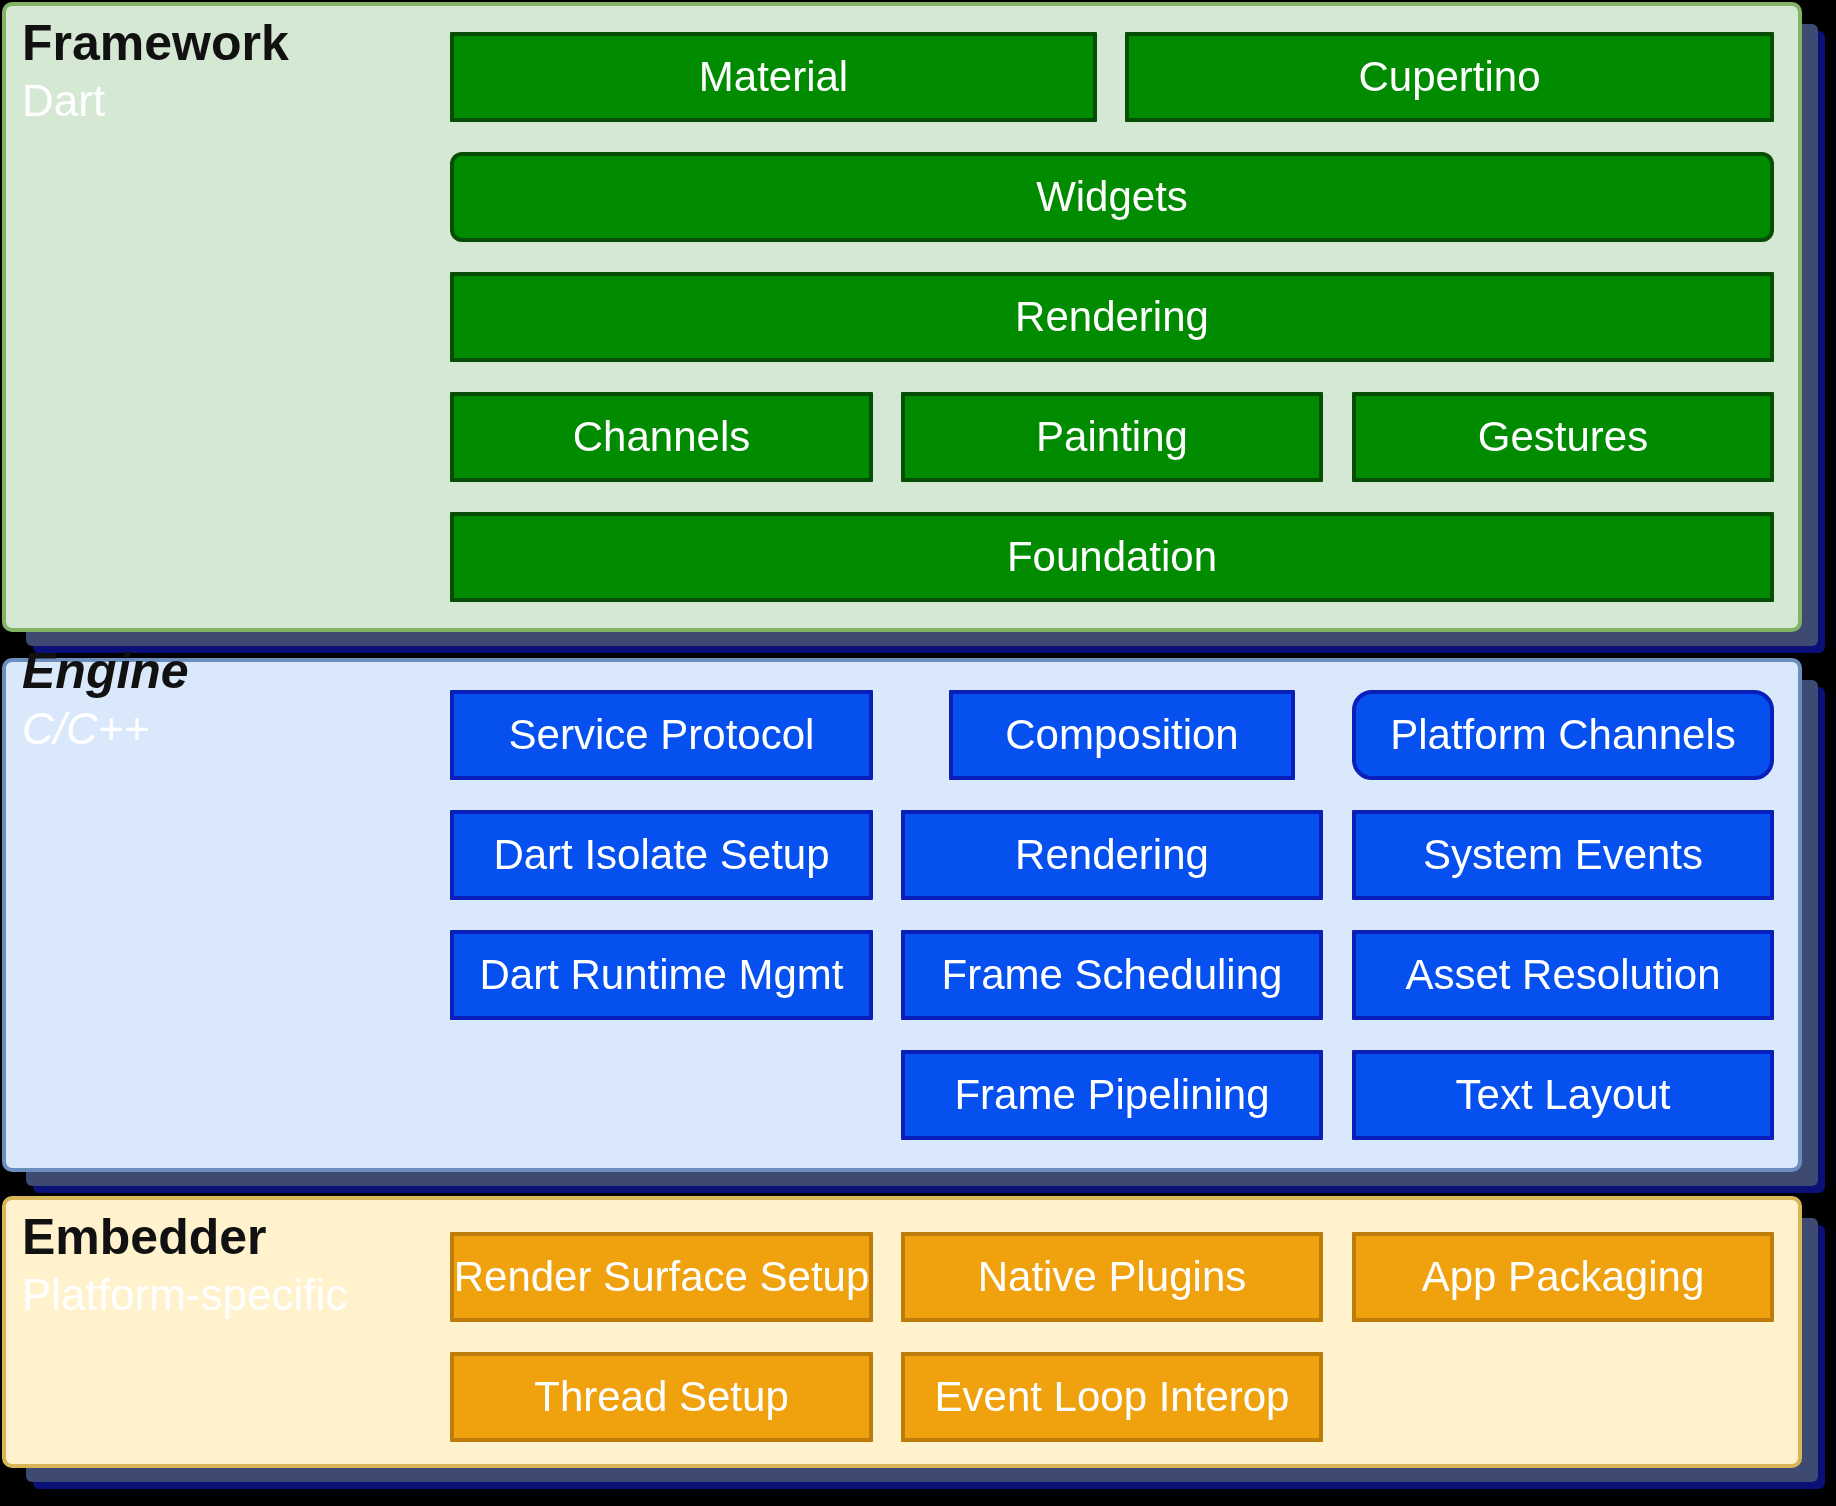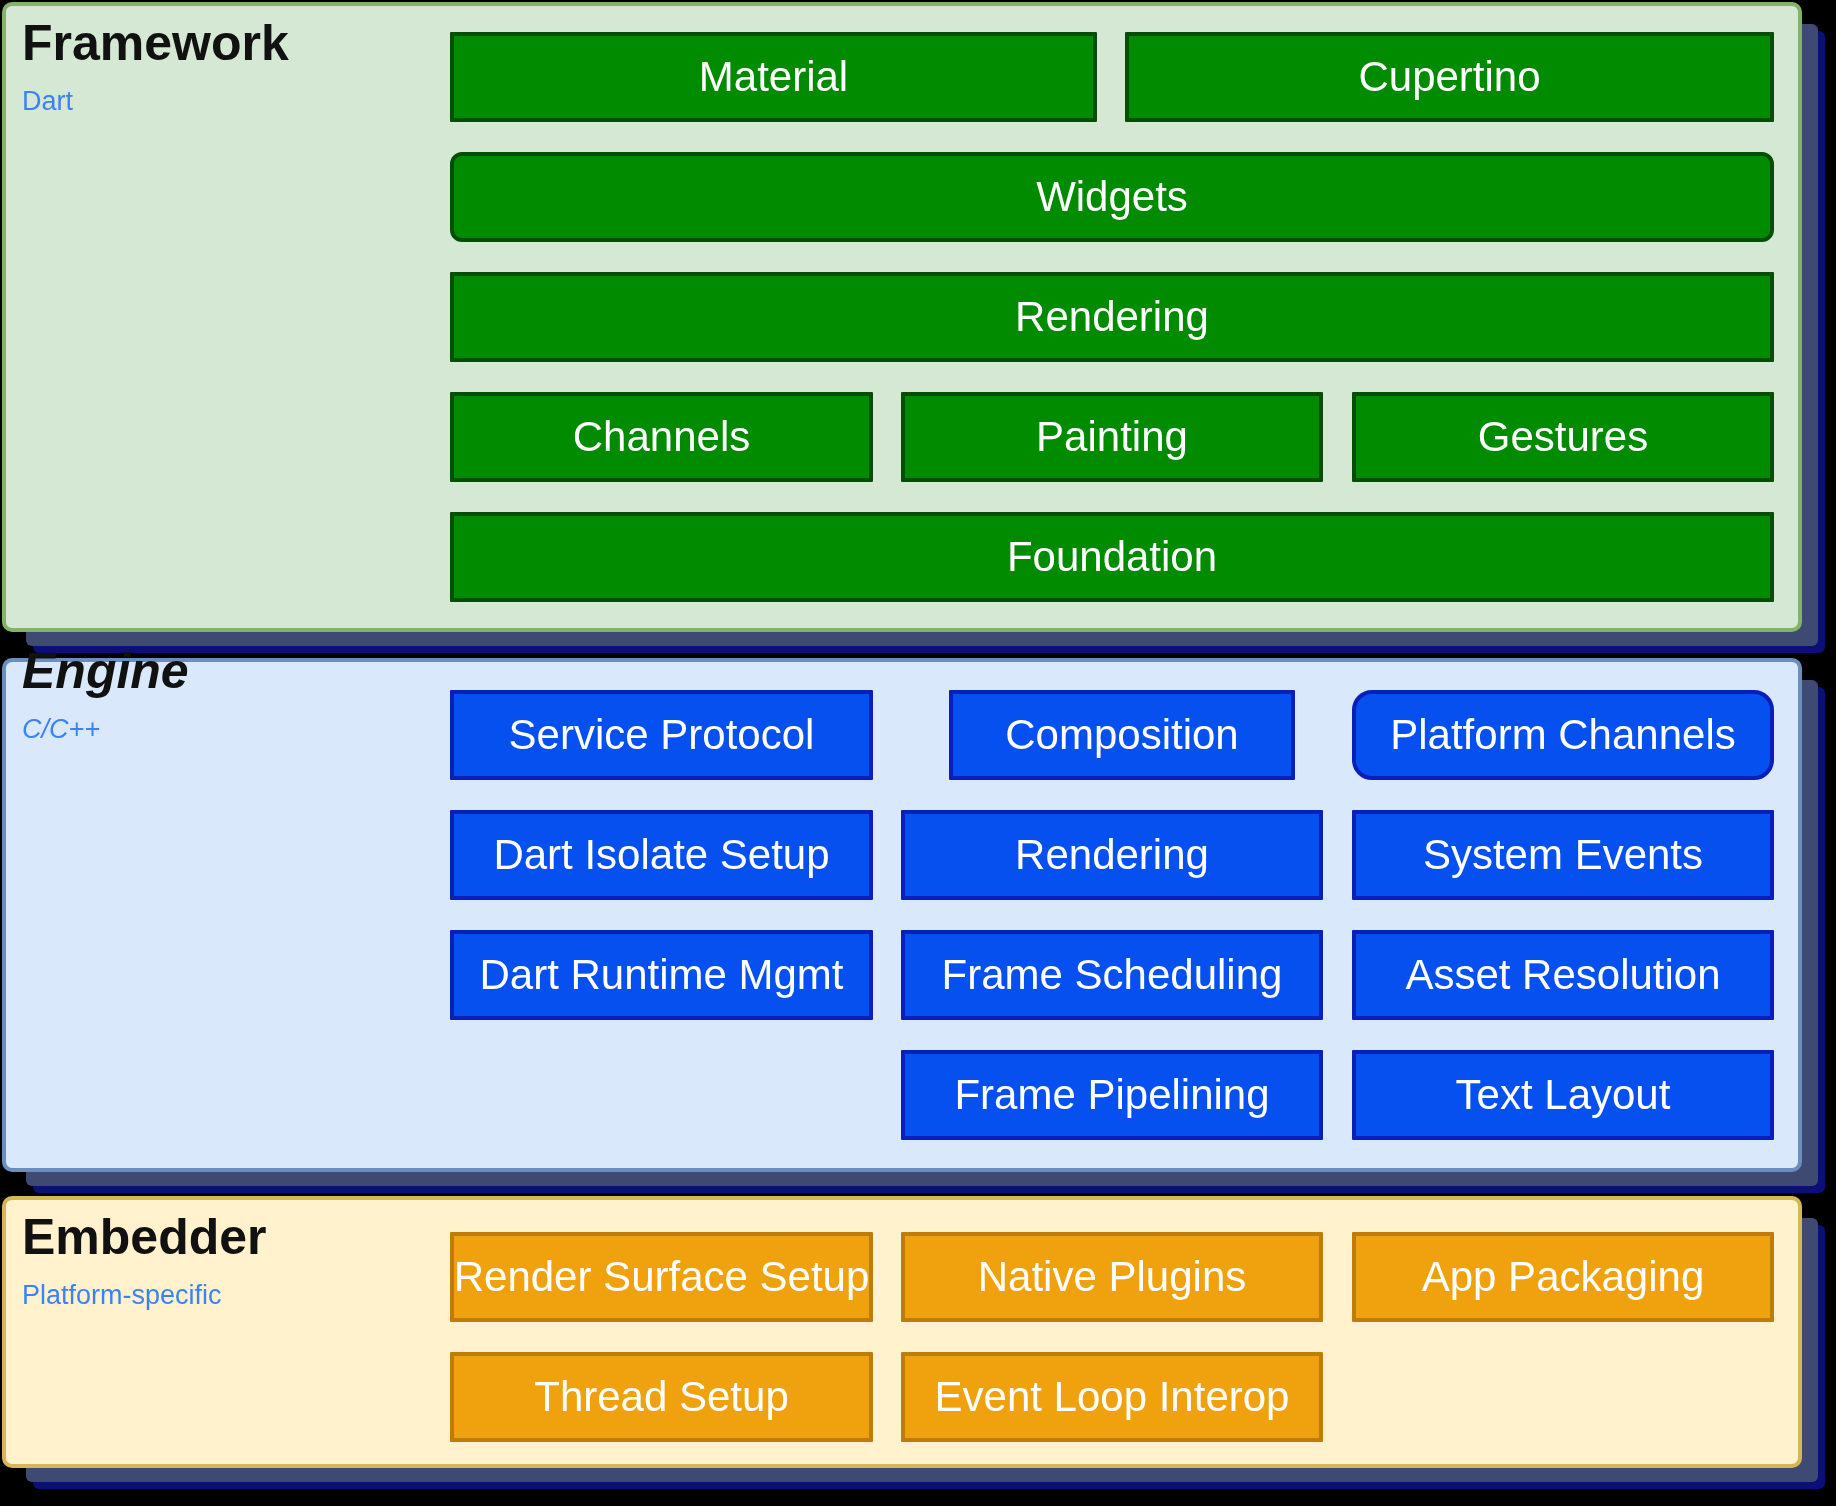--- a/index.html
+++ b/index.html
@@ -32,23 +32,23 @@
     z-index: 3;
   }
   .panel-title {
     font-size: 50px;
     font-weight: 700;
     color: #111111;
     line-height: 58px;
     letter-spacing: 0px;
   }
   .panel-subtitle {
-    font-size: 27px;
+    font-size: 44px;
     font-weight: 400;
-    color: #3b82f6;
+    color: #ffffff;
     line-height: 48px;
     margin-top: 5px;
   }
   .box {
     position: absolute;
     box-sizing: border-box;
     height: 90px;
     border: 4px solid var(--bbd);
     background: var(--bbg);
     color: var(--btc);

